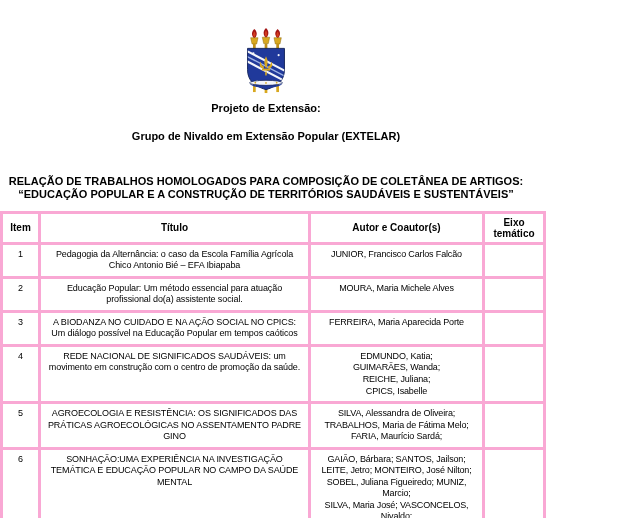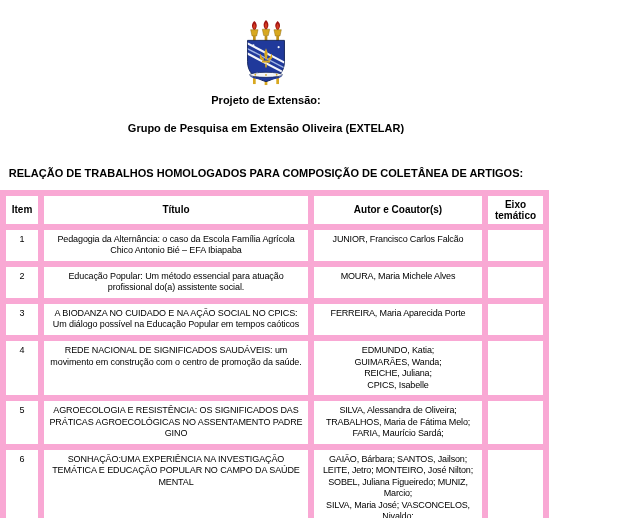--- a/index.html
+++ b/index.html
@@ -3,40 +3,40 @@
 <meta charset="utf-8">
 <style>
   * { margin:0; padding:0; box-sizing:border-box; }
   html,body { background:#ffffff; }
   body {
     width:624px; height:518px;
     font-family:"Liberation Sans", sans-serif;
     color:#000000;
     overflow:hidden;
   }
-  .page { width:532px; height:518px; padding-top:20px; }
+  .page { width:532px; height:518px; padding-top:28px; }
 
   .logo-wrap { text-align:center; height:68px; }
   .logo-wrap svg { display:inline-block; }
 
   .hdr { text-align:center; font-weight:bold; font-size:11px; line-height:1.18; }
   .project-label { margin-top:6px; }
   .project-title { max-width:556px; margin:0 auto; }
   .group-title  { margin-top:15px; }
   .relation-title { margin-top:32px; max-width:580px; margin-left:auto; margin-right:auto; }
   .relation-subtitle { max-width:580px; margin:0 auto; }
 
   table.works {
     width:543px;
     margin:10px auto 0 auto;
     border-collapse:collapse;
     table-layout:fixed;
   }
   table.works th, table.works td {
-    border:6px solid #f9a8d4;
+    border:3px solid #f9a8d4;
     text-align:center;
     white-space:pre-line;
   }
   table.works th {
     font-size:10px;
     font-weight:bold;
     vertical-align:middle;
     padding:3px 2px;
     height:30px;
   }
@@ -112,23 +112,24 @@
         <path d="M8.5 57.5 C11 63 39 63 41.5 57.5 C35 60.5 15 60.5 8.5 57.5 Z" fill="#20399b"></path>
         <circle cx="14" cy="56.3" r="0.9" fill="#d8a820"></circle>
         <circle cx="25" cy="56.6" r="0.9" fill="#d8a820"></circle>
         <circle cx="36" cy="56.3" r="0.9" fill="#d8a820"></circle>
       </g>
     </svg>
   </div>
 
   <div class="hdr project-label">Projeto de Extensão:</div>
 
-  <div class="hdr group-title">Grupo de Pesquisa em Extensão Oliveira (EXTELAR)</div>
+  <div class="hdr group-title">Grupo de Nivaldo em Extensão Popular (EXTELAR)</div>
 
   <div class="hdr relation-title">RELAÇÃO DE TRABALHOS HOMOLOGADOS PARA COMPOSIÇÃO DE COLETÂNEA DE ARTIGOS:</div>
+  <div class="hdr relation-subtitle">“EDUCAÇÃO POPULAR E A CONSTRUÇÃO DE TERRITÓRIOS SAUDÁVEIS E SUSTENTÁVEIS”</div>
 
   <table class="works">
     <colgroup>
       <col class="w-item">
         <col class="w-title">
         <col class="w-authors">
         <col class="w-axis">
     </colgroup>
     <thead>
       <tr>

